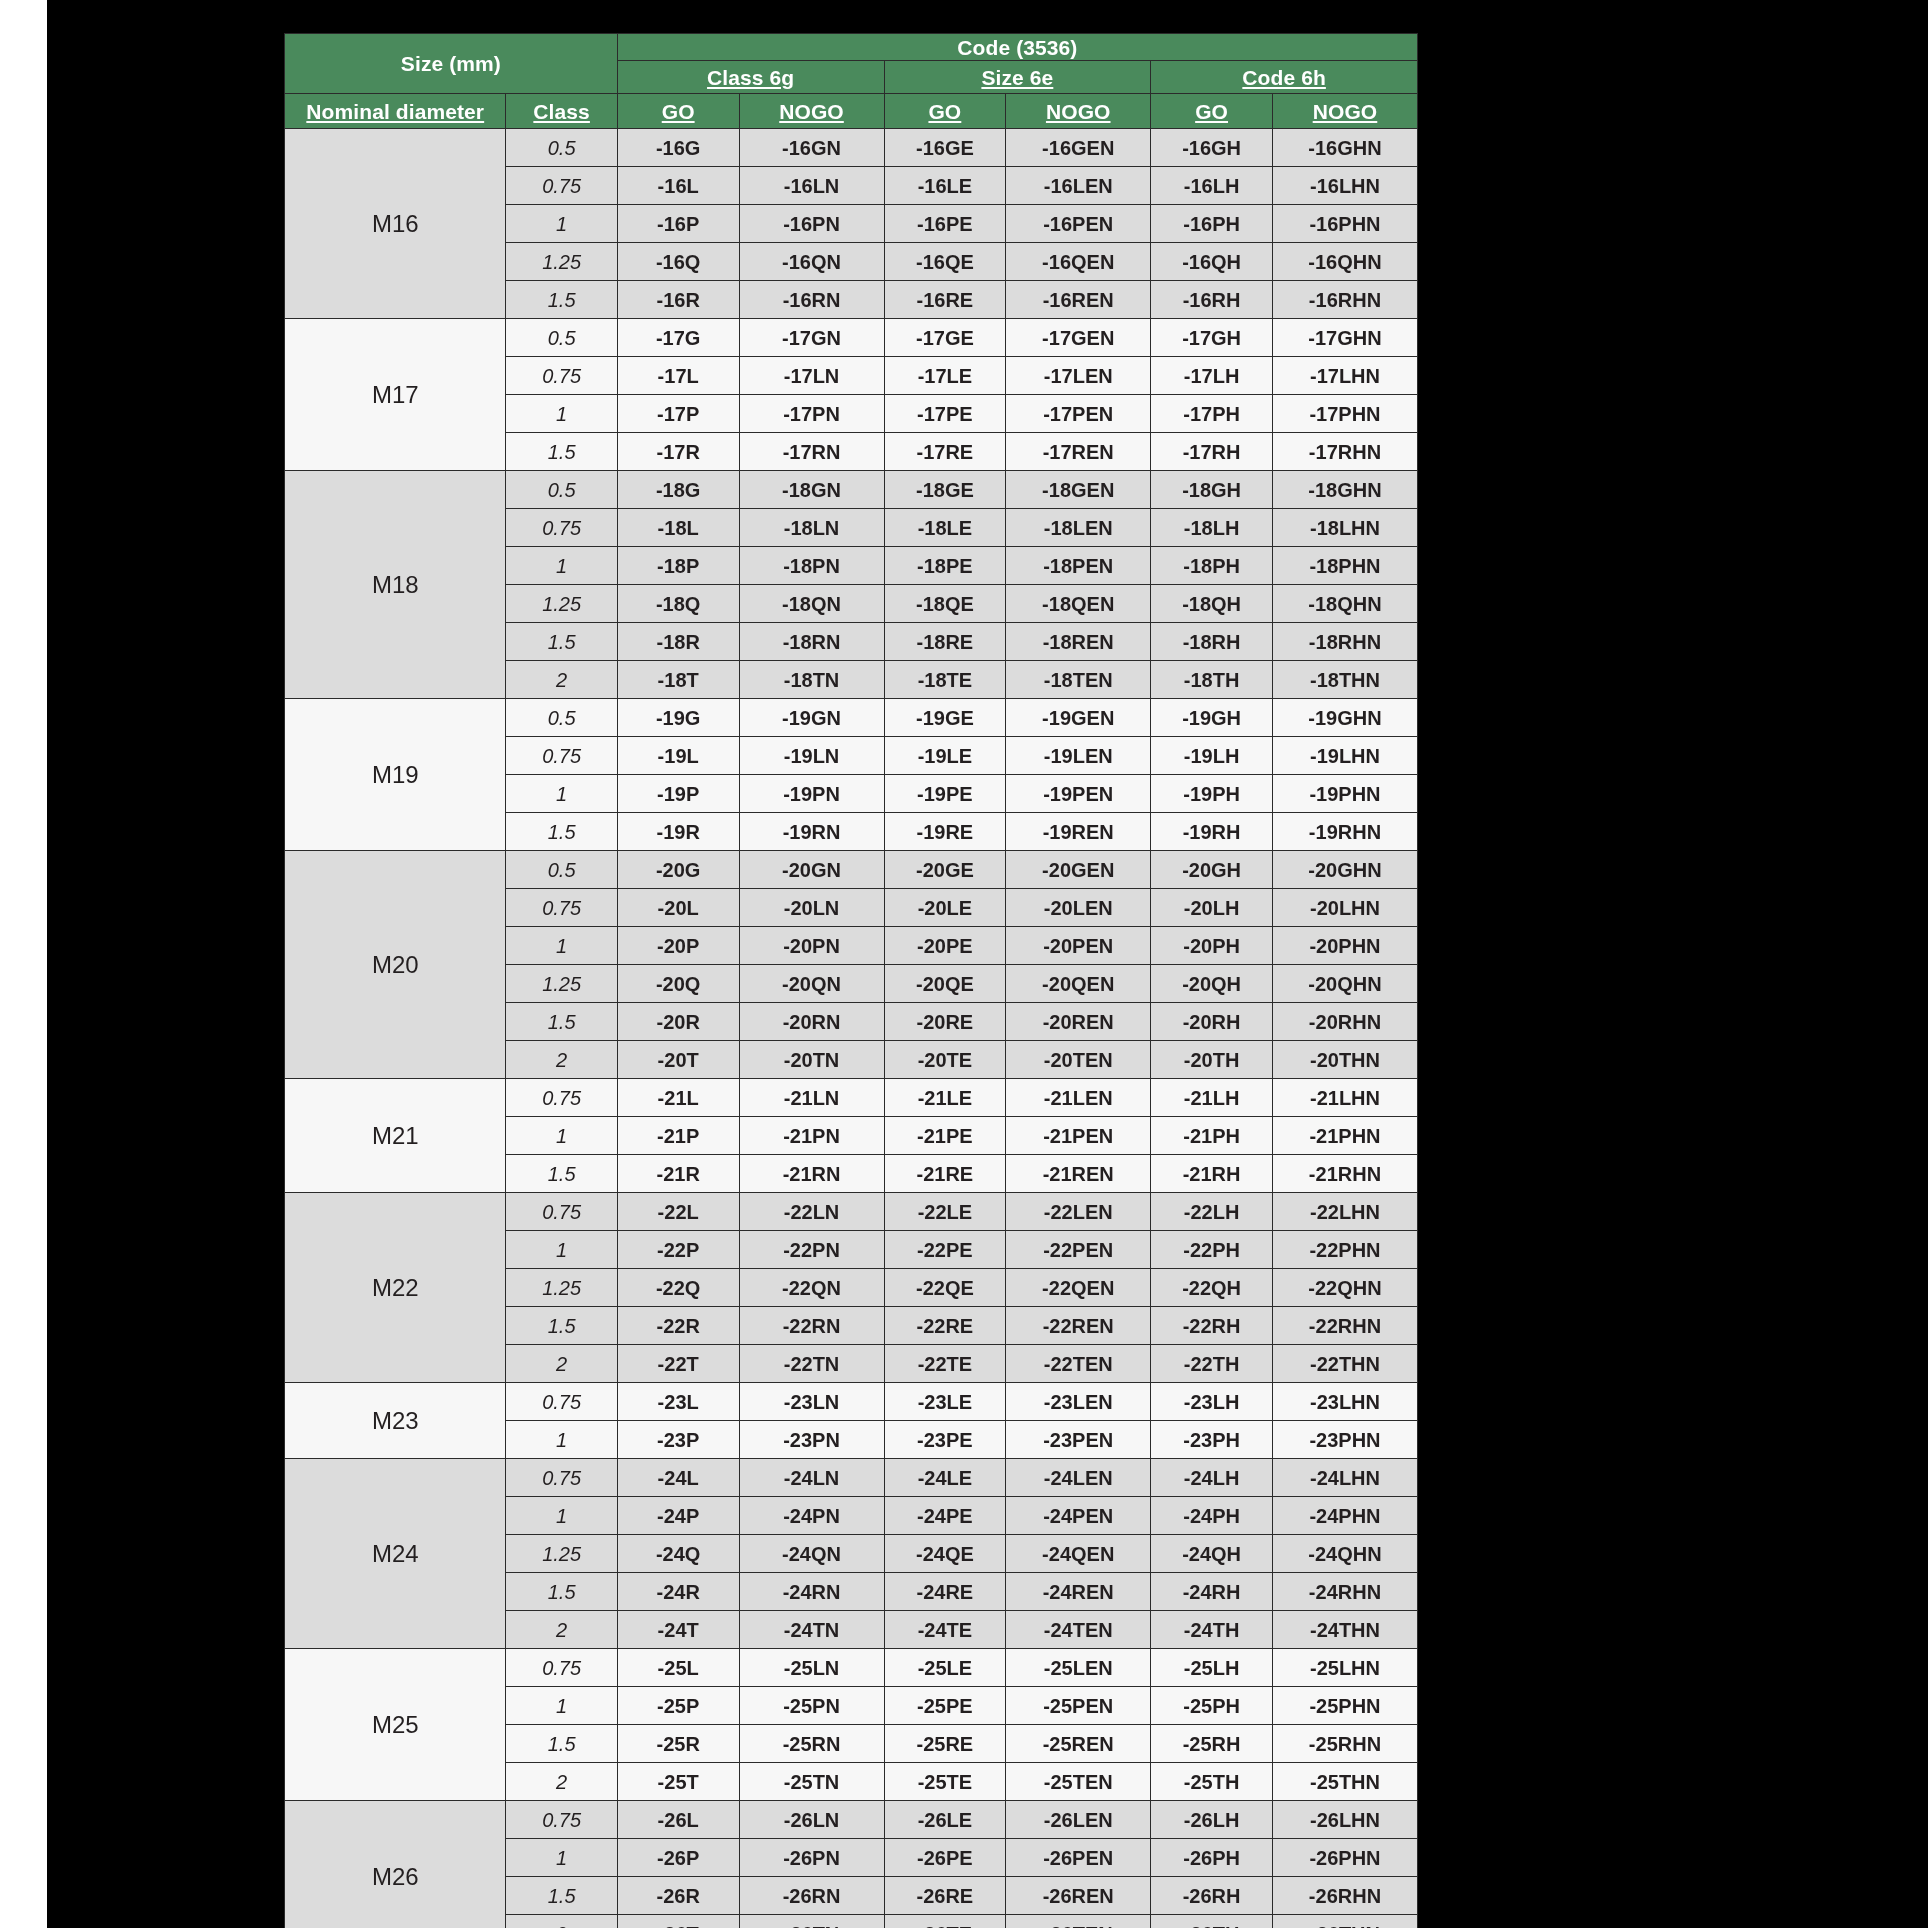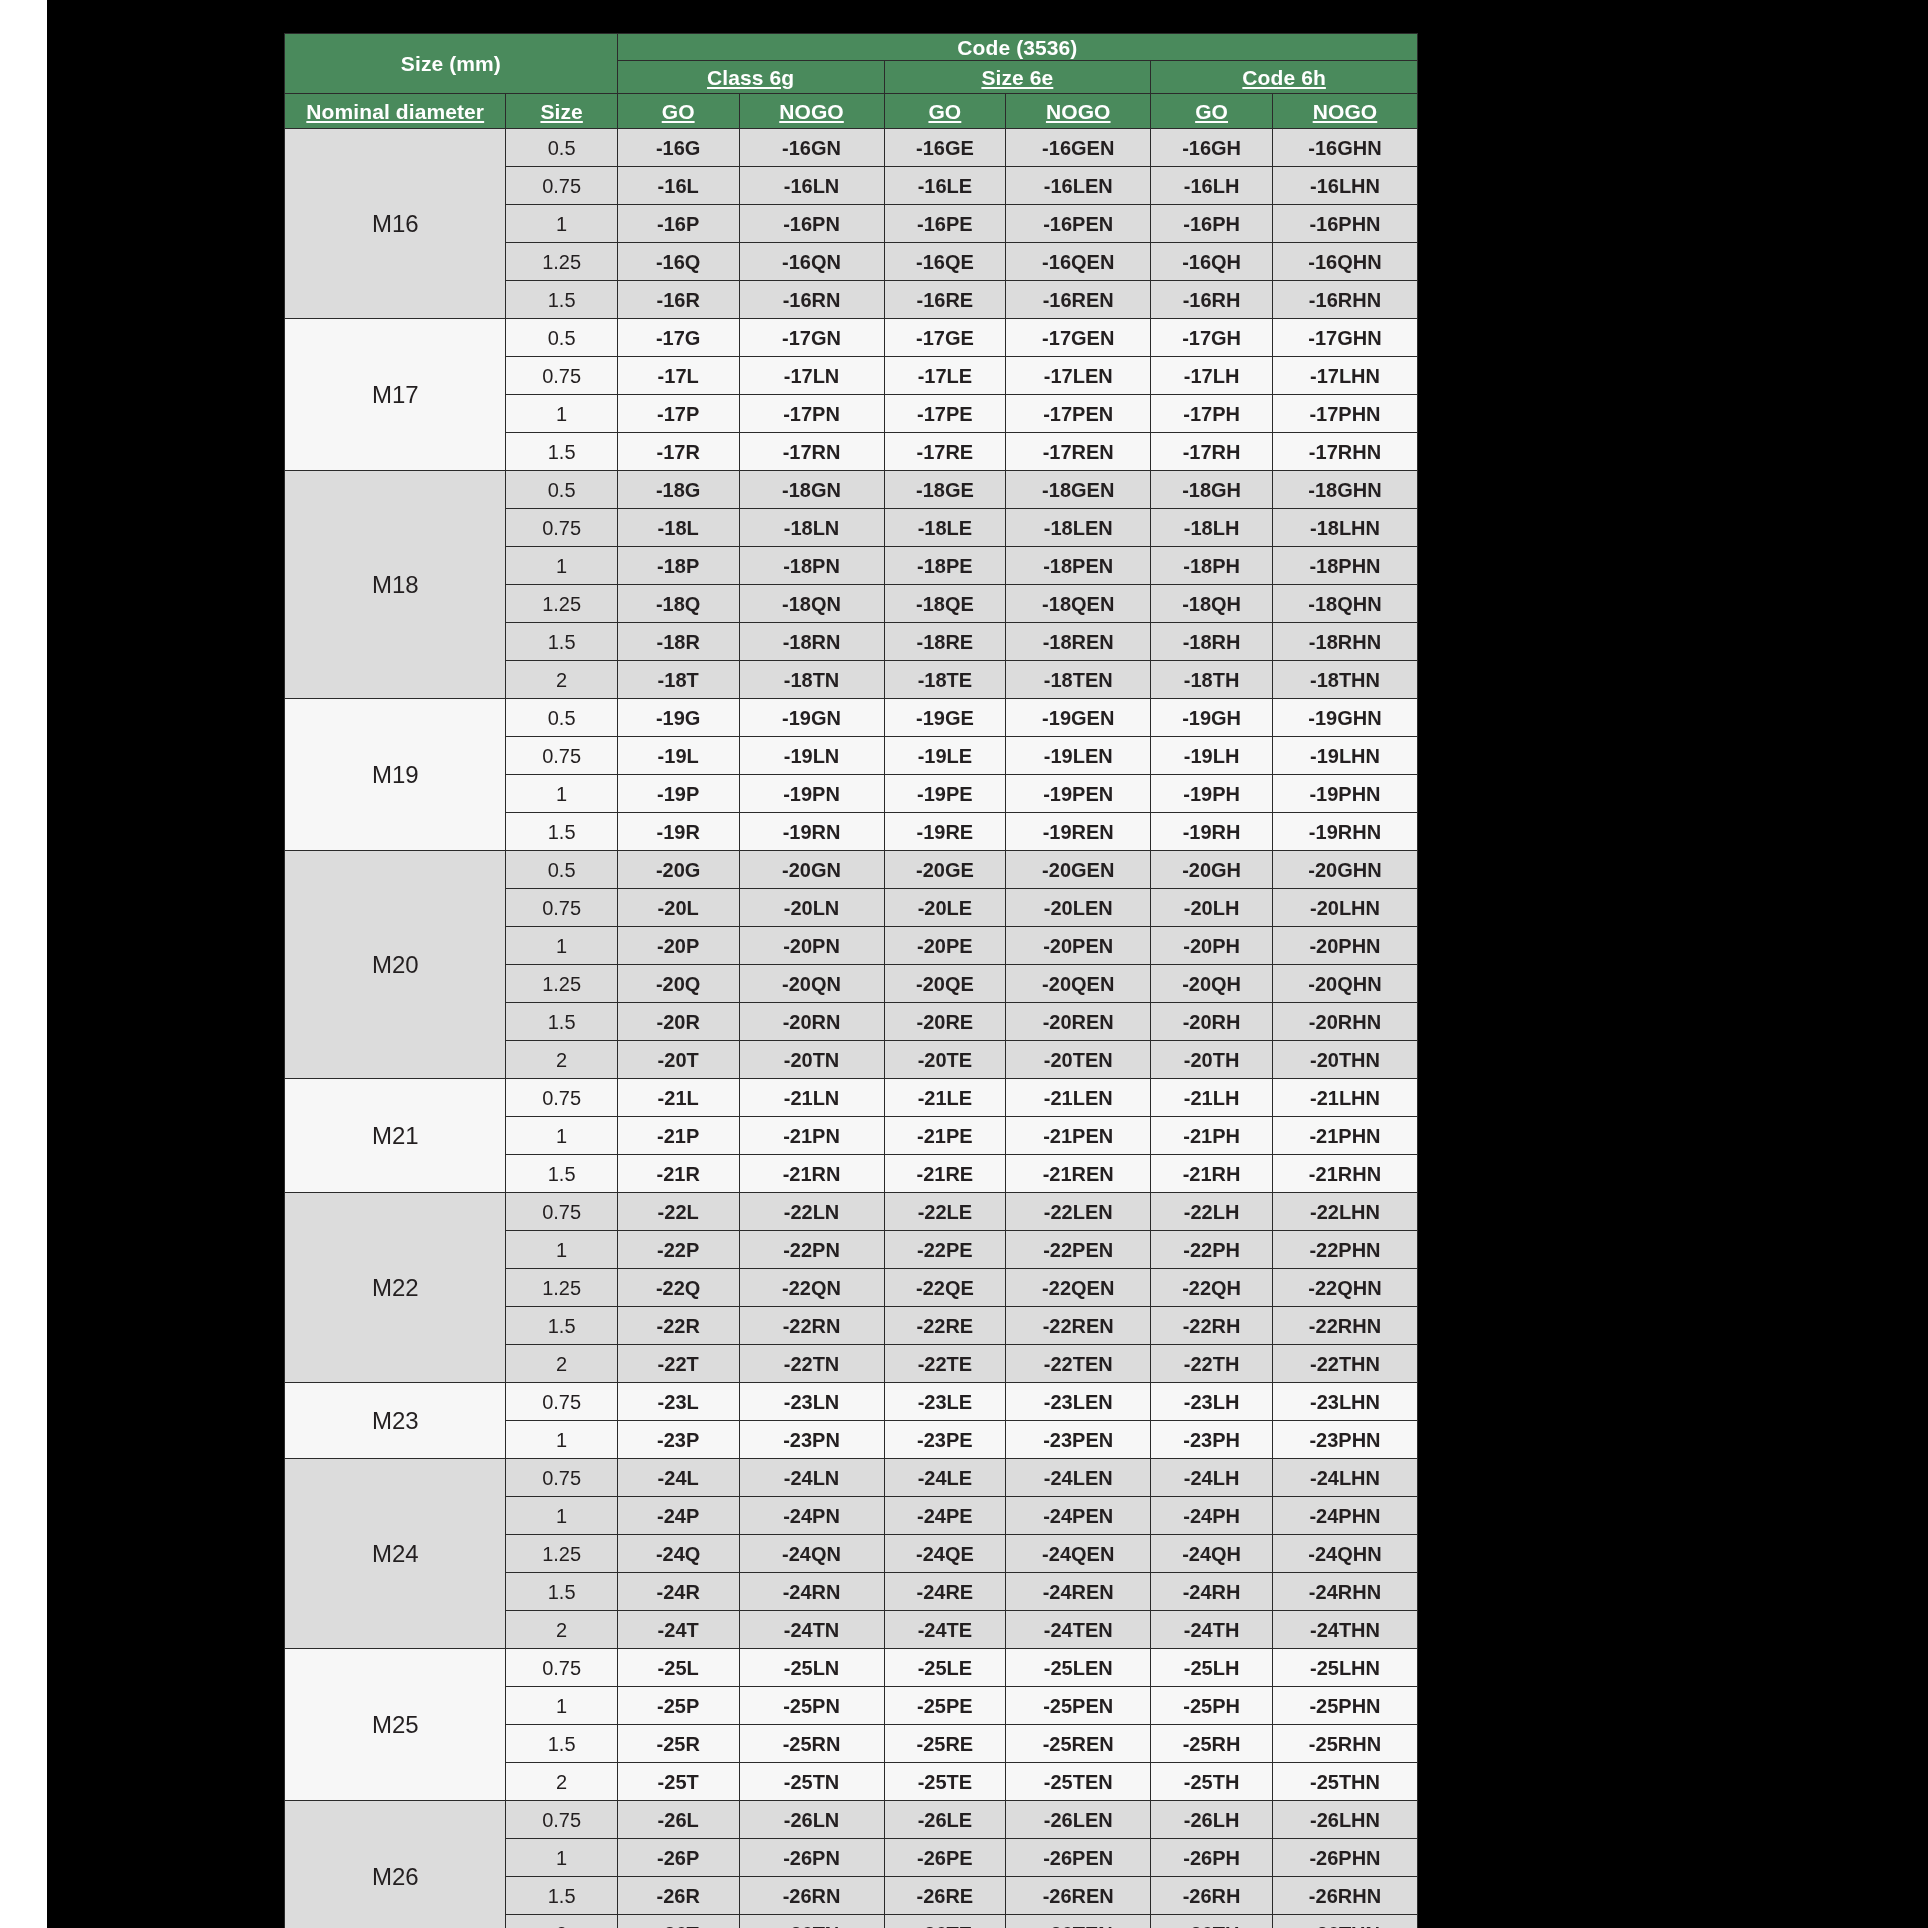--- a/index.html
+++ b/index.html
@@ -64,20 +64,21 @@
 
   td.c-dia {
     font-weight: normal;
     font-size: 24px;
     color: #231f20;
   }
   td.c-pitch {
     font-weight: normal;
     font-size: 20px;
     color: #231f20;
+    font-style: italic;
   }
   td.c-code {
     font-weight: bold;
     font-size: 20px;
     color: #231f20;
   }
   
   col.w-dia   { width: 191px; }
   col.w-pitch { width: 96px; }
   col.w-code  { width: 105px; }
@@ -104,21 +105,21 @@
           <th class="h-size" colspan="2" rowspan="2">Size (mm)</th>
           <th class="h-code" colspan="6">Code (3536)</th>
         </tr>
         <tr>
           <th class="h-class" colspan="2">Class 6g</th>
           <th class="h-class" colspan="2">Size 6e</th>
           <th class="h-class" colspan="2">Code 6h</th>
         </tr>
         <tr>
           <th class="h-col">Nominal diameter</th>
-          <th class="h-col">Size</th>
+          <th class="h-col">Class</th>
           <th class="h-col">GO</th>
           <th class="h-col">NOGO</th>
           <th class="h-col">GO</th>
           <th class="h-col">NOGO</th>
           <th class="h-col">GO</th>
           <th class="h-col">NOGO</th>
         </tr>
       </thead>
       <tbody id="table-body">
           <tr class="band-a">

